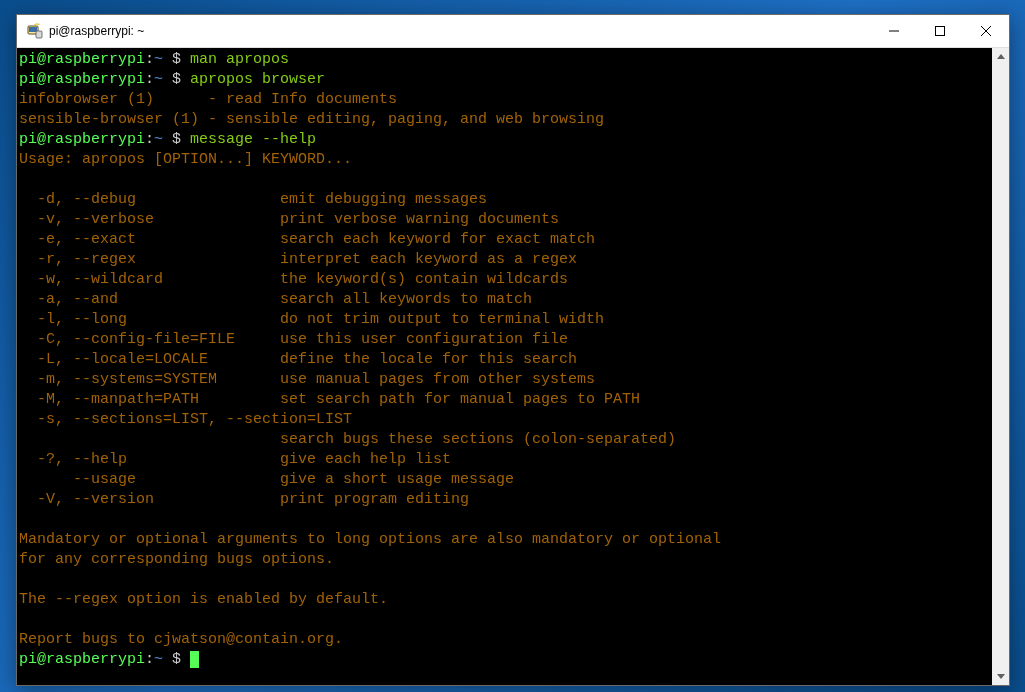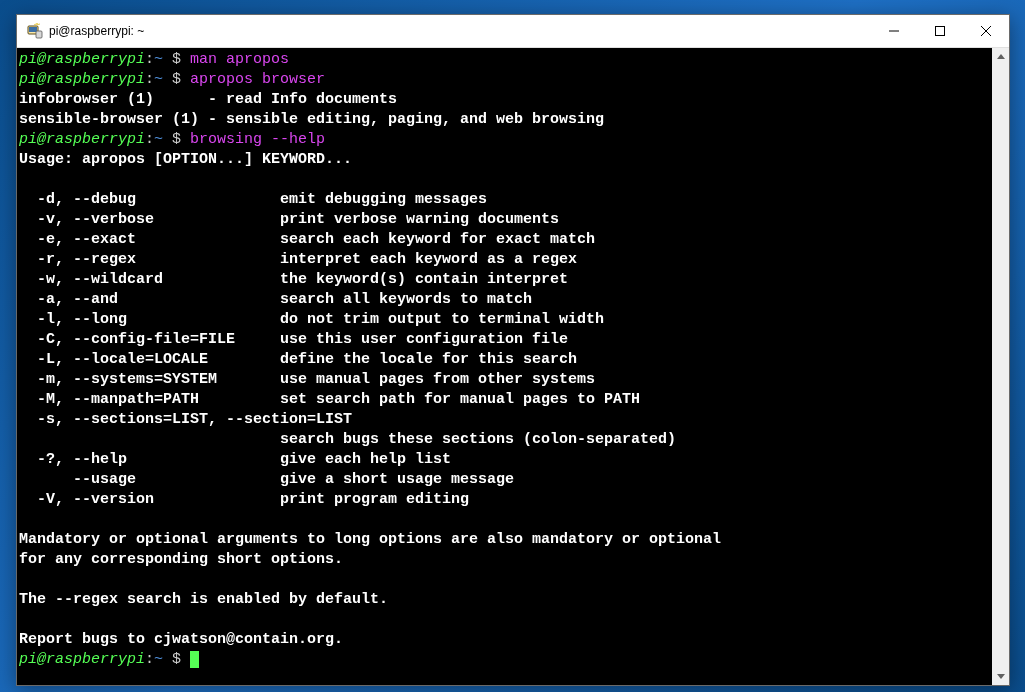--- a/index.html
+++ b/index.html
@@ -88,26 +88,26 @@
     display: flex;
     align-items: center;
     justify-content: center;
     color: #606060;
     font-size: 8px;
   }
   .sb-track {
     flex: 1;
     background: #f0f0f0;
   }
-  .prompt-user { color: #55ff55; font-style: italic; }
+  .prompt-user { color: #55ff55; }
   .prompt-colon { color: #cccccc; }
   .prompt-path { color: #5294e2; }
   .prompt-dollar { color: #cccccc; }
-  .cmd { color: #d946ef; }
-  .out { color: #ffffff; font-weight: bold; }
+  .cmd { color: #84cc16; }
+  .out { color: #a16207; }
   .cursor {
     display: inline-block;
     width: 9px;
     height: 17px;
     background: #55ff55;
     vertical-align: text-bottom;
   }
 </style>
 </head>
 <body>
@@ -142,44 +142,44 @@
           </svg>
       </div>
     </div>
   </div>
 
   <div class="terminal-wrap">
     <div class="terminal"><span class="prompt-user">pi@raspberrypi</span><span class="prompt-colon">:</span><span class="prompt-path">~</span><span class="prompt-dollar"> $ </span><span class="cmd">man apropos</span>
 <span class="prompt-user">pi@raspberrypi</span><span class="prompt-colon">:</span><span class="prompt-path">~</span><span class="prompt-dollar"> $ </span><span class="cmd">apropos browser</span>
 <span class="out">infobrowser (1)      - read Info documents</span>
 <span class="out">sensible-browser (1) - sensible editing, paging, and web browsing</span>
-<span class="prompt-user">pi@raspberrypi</span><span class="prompt-colon">:</span><span class="prompt-path">~</span><span class="prompt-dollar"> $ </span><span class="cmd">browsing --help</span>
+<span class="prompt-user">pi@raspberrypi</span><span class="prompt-colon">:</span><span class="prompt-path">~</span><span class="prompt-dollar"> $ </span><span class="cmd">message --help</span>
 <span class="out">Usage: apropos [OPTION...] KEYWORD...</span>
 <span class="out"></span>
 <span class="out">  -d, --debug                emit debugging messages</span>
 <span class="out">  -v, --verbose              print verbose warning documents</span>
 <span class="out">  -e, --exact                search each keyword for exact match</span>
 <span class="out">  -r, --regex                interpret each keyword as a regex</span>
-<span class="out">  -w, --wildcard             the keyword(s) contain interpret</span>
+<span class="out">  -w, --wildcard             the keyword(s) contain wildcards</span>
 <span class="out">  -a, --and                  search all keywords to match</span>
 <span class="out">  -l, --long                 do not trim output to terminal width</span>
 <span class="out">  -C, --config-file=FILE     use this user configuration file</span>
 <span class="out">  -L, --locale=LOCALE        define the locale for this search</span>
 <span class="out">  -m, --systems=SYSTEM       use manual pages from other systems</span>
 <span class="out">  -M, --manpath=PATH         set search path for manual pages to PATH</span>
 <span class="out">  -s, --sections=LIST, --section=LIST</span>
 <span class="out">                             search bugs these sections (colon-separated)</span>
 <span class="out">  -?, --help                 give each help list</span>
 <span class="out">      --usage                give a short usage message</span>
 <span class="out">  -V, --version              print program editing</span>
 <span class="out"></span>
 <span class="out">Mandatory or optional arguments to long options are also mandatory or optional</span>
-<span class="out">for any corresponding short options.</span>
+<span class="out">for any corresponding bugs options.</span>
 <span class="out"></span>
-<span class="out">The --regex search is enabled by default.</span>
+<span class="out">The --regex option is enabled by default.</span>
 <span class="out"></span>
 <span class="out">Report bugs to cjwatson@contain.org.</span>
 <span class="prompt-user">pi@raspberrypi</span><span class="prompt-colon">:</span><span class="prompt-path">~</span><span class="prompt-dollar"> $ </span><span class="cursor"></span></div>
 
     <div class="scrollbar">
       <div class="sb-arrow">
         <svg width="8" height="5" viewBox="0 0 8 5">
             <polygon points="4,0 8,5 0,5" fill="#606060"></polygon>
           </svg>
       </div>

